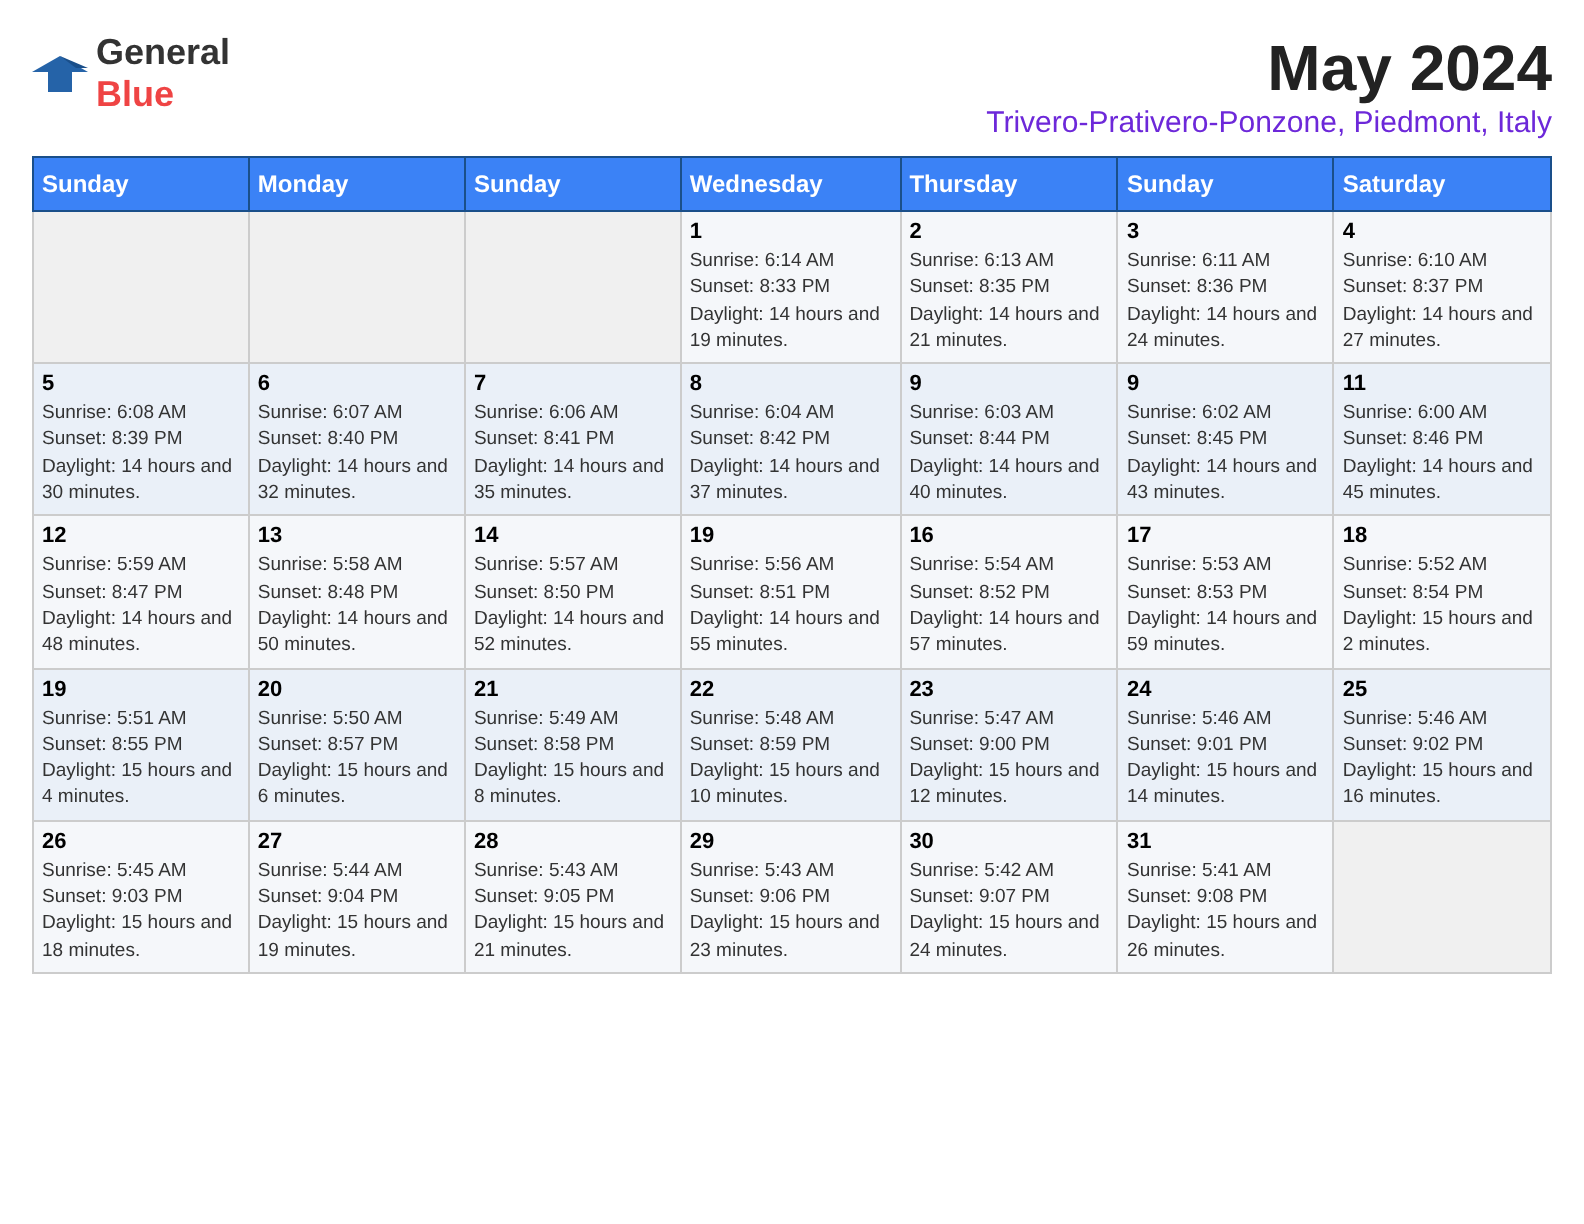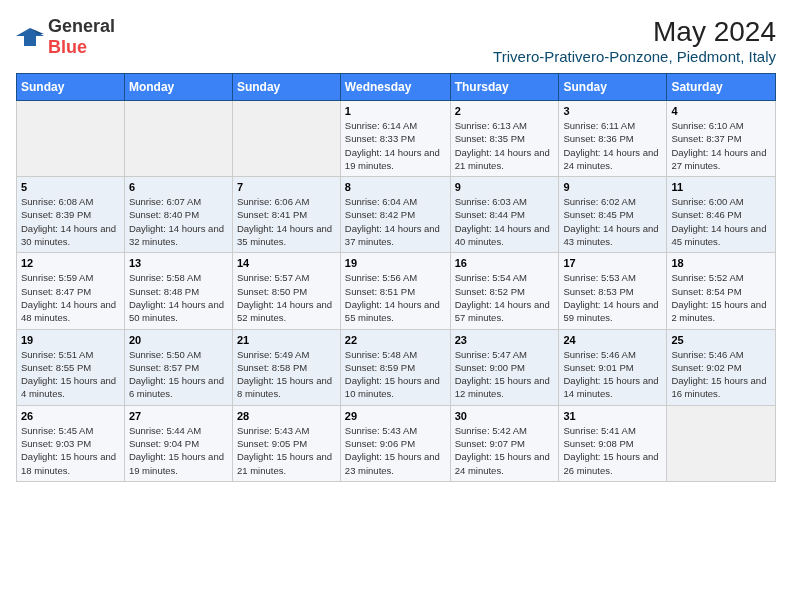--- a/index.html
+++ b/index.html
@@ -22,27 +22,27 @@
       gap: 4px;
     }
     .logo-bird {
       width: 28px;
       height: 22px;
     }
     .title-area {
       text-align: right;
     }
     .month-title {
-      font-size: 28px;
-      font-weight: normal;
+      font-size: 32px;
+      font-weight: bold;
       color: #222;
     }
     .location-title {
       font-size: 15px;
-      color: #0c4a6e;
+      color: #6d28d9;
     }
     table {
       width: 100%;
       border-collapse: collapse;
       font-size: 10.5px;
     }
     thead tr {
       background-color: #3b82f6;
       color: #fff;
     }

